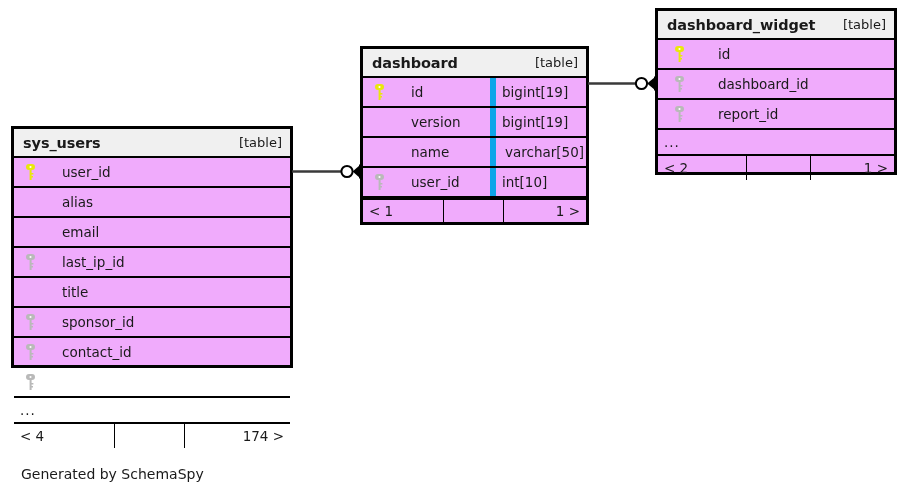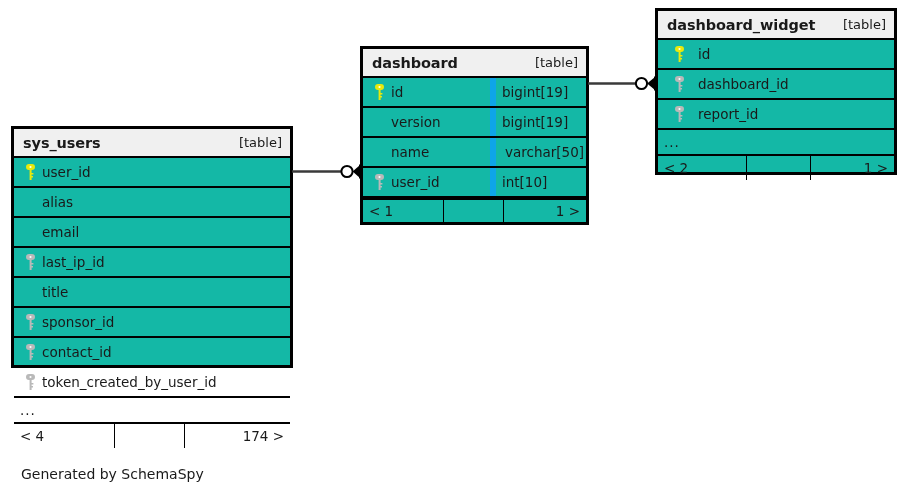--- a/index.html
+++ b/index.html
@@ -19,21 +19,21 @@
   .canvas {
     position: absolute;
     inset: 0;
   }
 
   
   .table-box {
     position: absolute;
     box-sizing: border-box;
     border: 3px solid #000000;
-    background: #14b8a6;
+    background: #f0abfc;
   }
   .tbl-header {
     box-sizing: border-box;
     background: #f0f0f0;
     border-bottom: 2px solid #000000;
     height: 29px;
     display: flex;
     align-items: center;
     justify-content: space-between;
     padding: 0 8px 0 9px;
@@ -61,20 +61,21 @@
 
   .col-name {
     box-sizing: border-box;
     display: flex;
     align-items: center;
     flex: 1 1 auto;
     min-width: 0;
     padding-left: 6px;
     font-size: 13.5px;
     white-space: nowrap;
+    gap: 20px;
   }
   .col-type {
     box-sizing: border-box;
     display: flex;
     align-items: center;
     flex: 0 0 auto;
     border-left: 6px solid #0ea5e9;
     padding-left: 6px;
     font-size: 13.5px;
     white-space: nowrap;
@@ -219,21 +220,20 @@
     </div>
 
     <div class="col-row">
       <div class="col-name">
         <span class="keyslot">
           <svg class="key-svg" width="9" height="16" viewBox="0 0 9 16" aria-hidden="true">
             <path d="M3 0 H6 A3 3 0 0 1 6 6 H5.6 V9 H7.4 V10.6 H5.6 V12 H7 V13.4 H5.6 V16 H3.6 V6 H3 A3 3 0 0 1 3 0 Z" fill="#b9b9b9"></path>
             <circle cx="4.5" cy="3" r="1.05" fill="#ffffff"></circle>
           </svg>
         </span>
-        <span class="lbl">token_created_by_user_id</span>
       </div>
     </div>
 
     <div class="ellipsis-row">...</div>
 
     <div class="foot-row">
       <div class="foot-cell foot-left" style="width:100px;">&lt; 4</div>
       <div class="foot-cell foot-mid" style="width:70px;"></div>
       <div class="foot-cell foot-right" style="flex:1 1 auto;">174 &gt;</div>
     </div>

